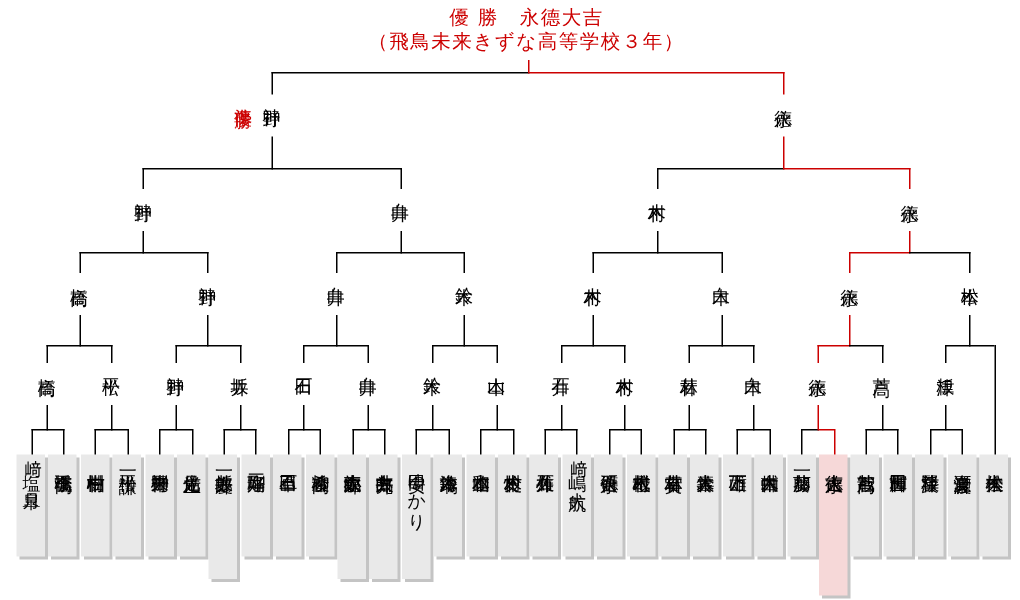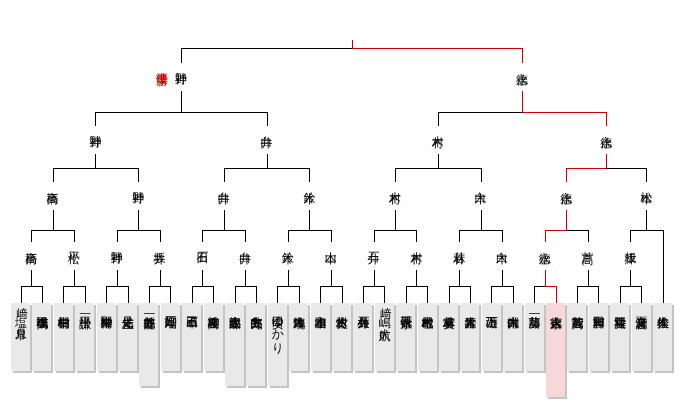--- a/index.html
+++ b/index.html
@@ -30,20 +30,22 @@
     position:absolute; top:303px; width:19px; padding-top:4px;
     font-size:12px; line-height:19px; letter-spacing:0px; color:#000;
     writing-mode:vertical-rl; text-orientation:upright; white-space:nowrap;
     text-align:left;
   }
 </style>
 </head>
 <body>
 
 <div class="title" style="color: rgb(204, 0, 0);">
+  <div>優 勝　永德大吉</div>
+  <div>（飛鳥未来きずな高等学校３年）</div>
 </div>
 
 <div class="runner" style="color: rgb(204, 0, 0);">準優勝</div>
 
 <div id="stage">
     <div class="card vtext" style="left: 11px; height: 68px; background: rgb(233, 233, 233); box-shadow: rgb(196, 196, 196) 2px 2px 0px;">塩﨑皐月</div>
     <div class="card vtext" style="left: 32.4px; height: 68px; background: rgb(233, 233, 233); box-shadow: rgb(196, 196, 196) 2px 2px 0px;">高橋颯季</div>
     <div class="card vtext" style="left: 53.8px; height: 68px; background: rgb(233, 233, 233); box-shadow: rgb(196, 196, 196) 2px 2px 0px;">中村柚樹</div>
     <div class="card vtext" style="left: 75.2px; height: 68px; background: rgb(233, 233, 233); box-shadow: rgb(196, 196, 196) 2px 2px 0px;">平松謙一</div>
     <div class="card vtext" style="left: 96.6px; height: 68px; background: rgb(233, 233, 233); box-shadow: rgb(196, 196, 196) 2px 2px 0px;">神野来樹</div>

